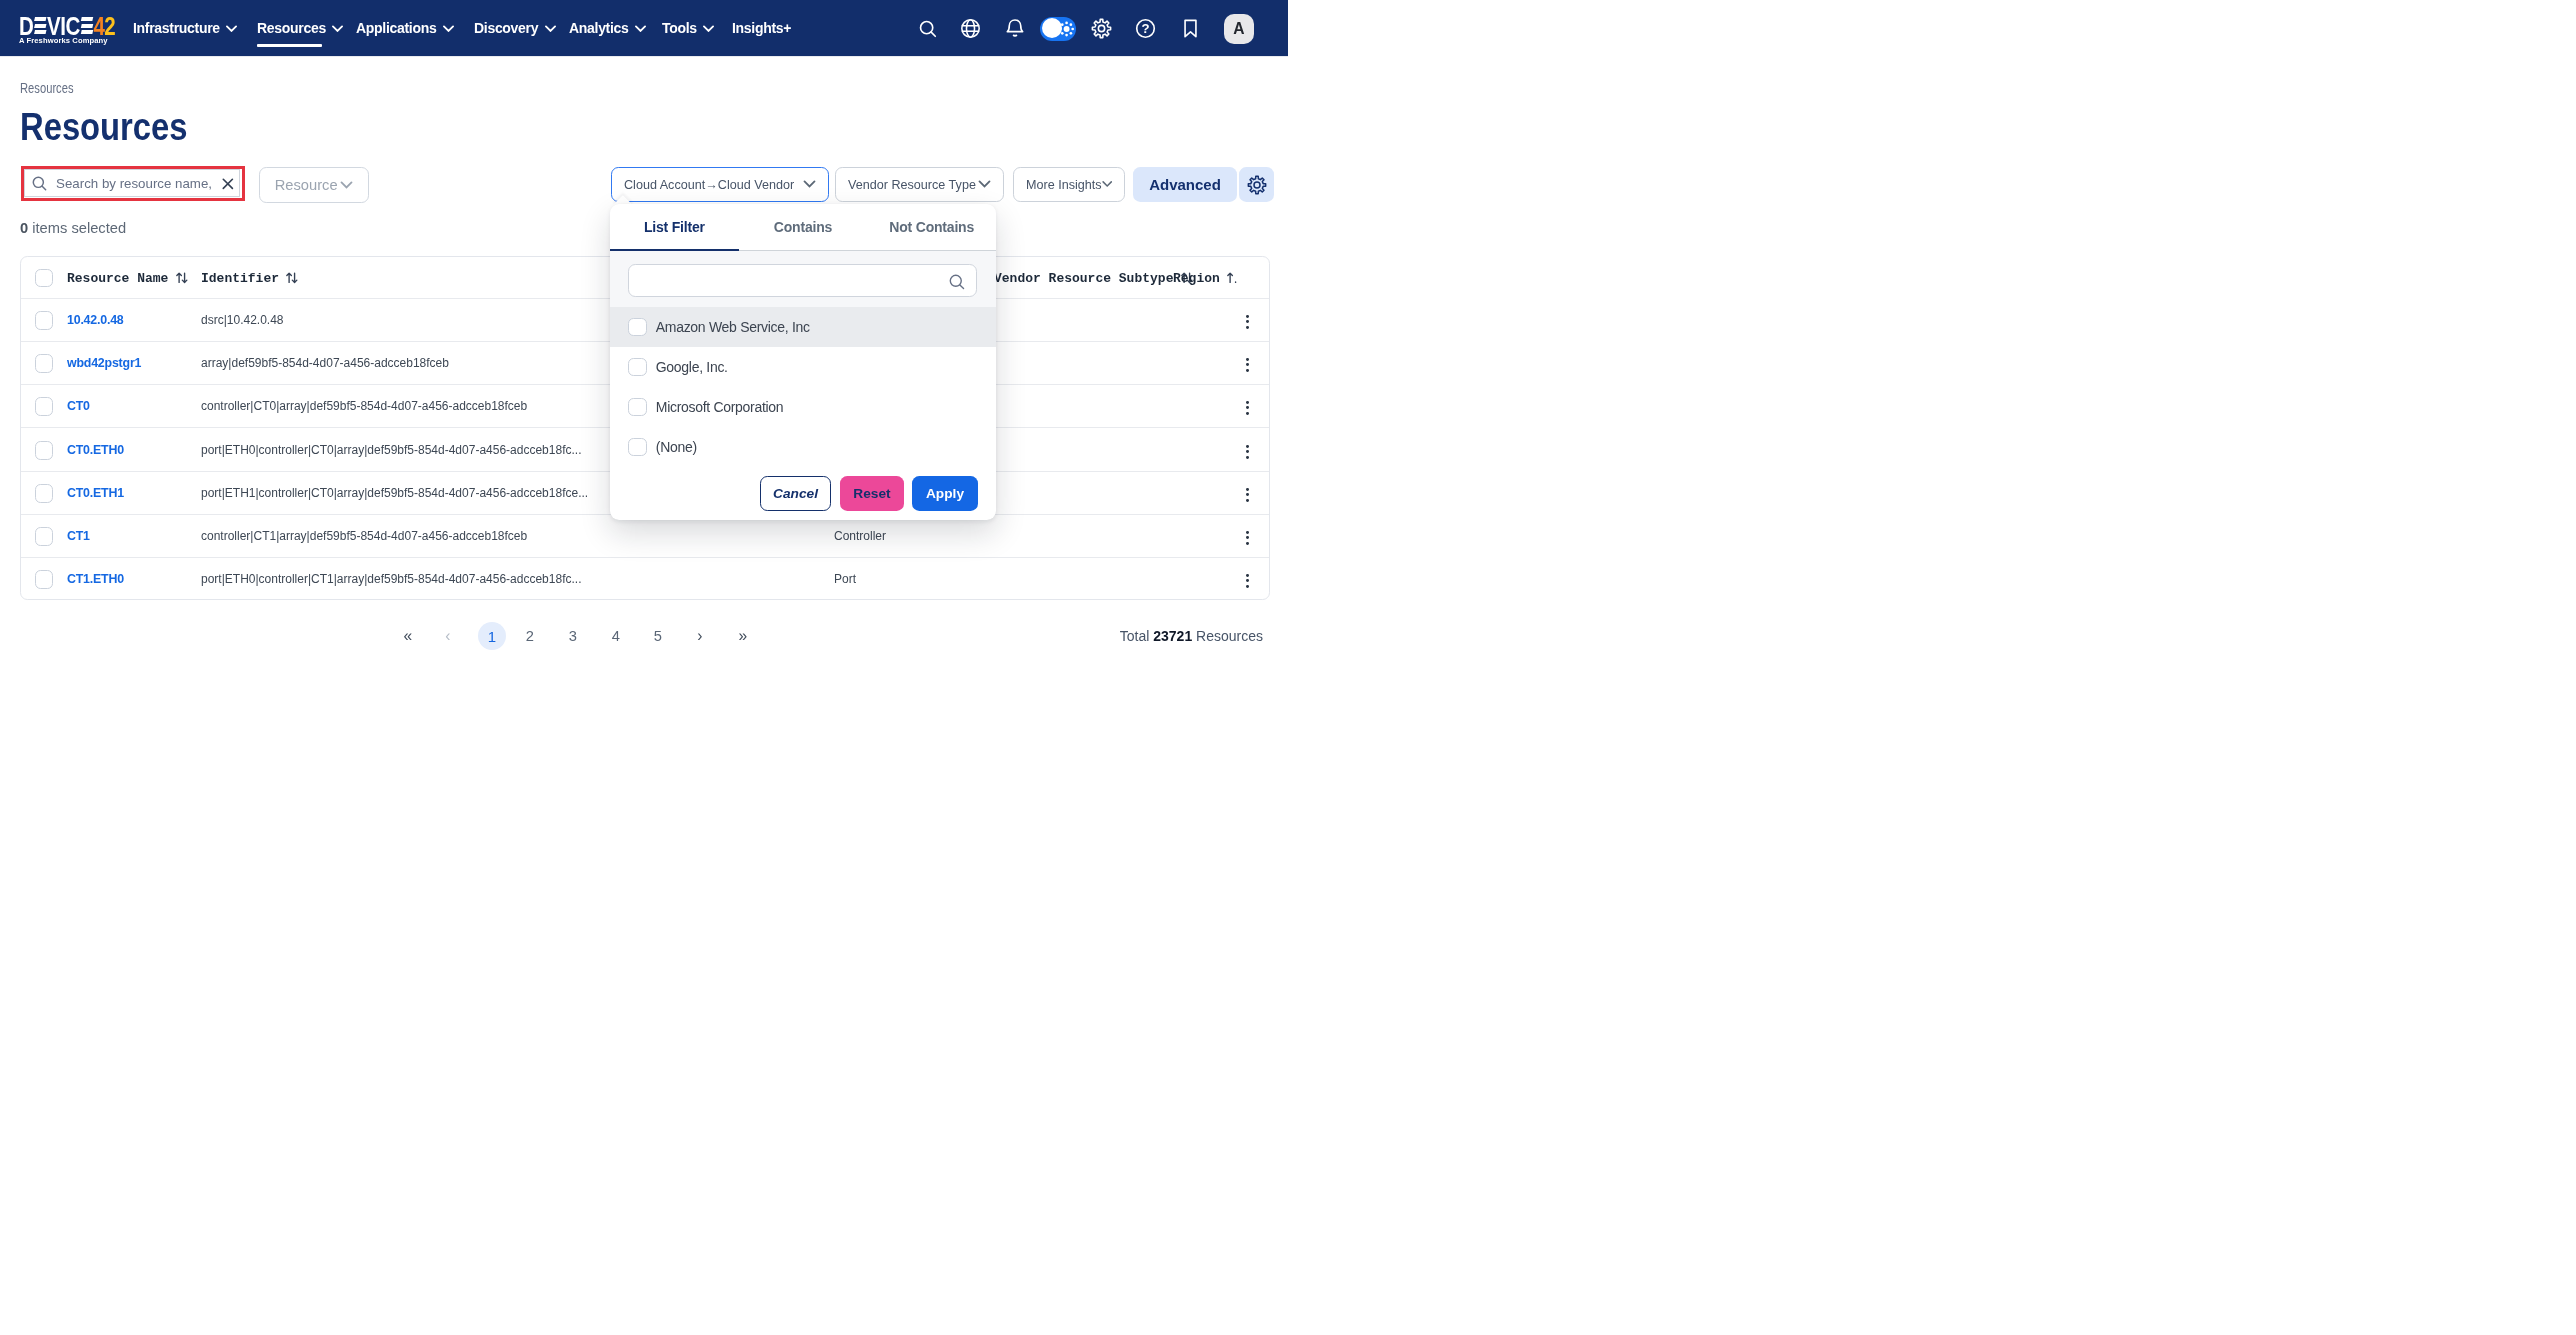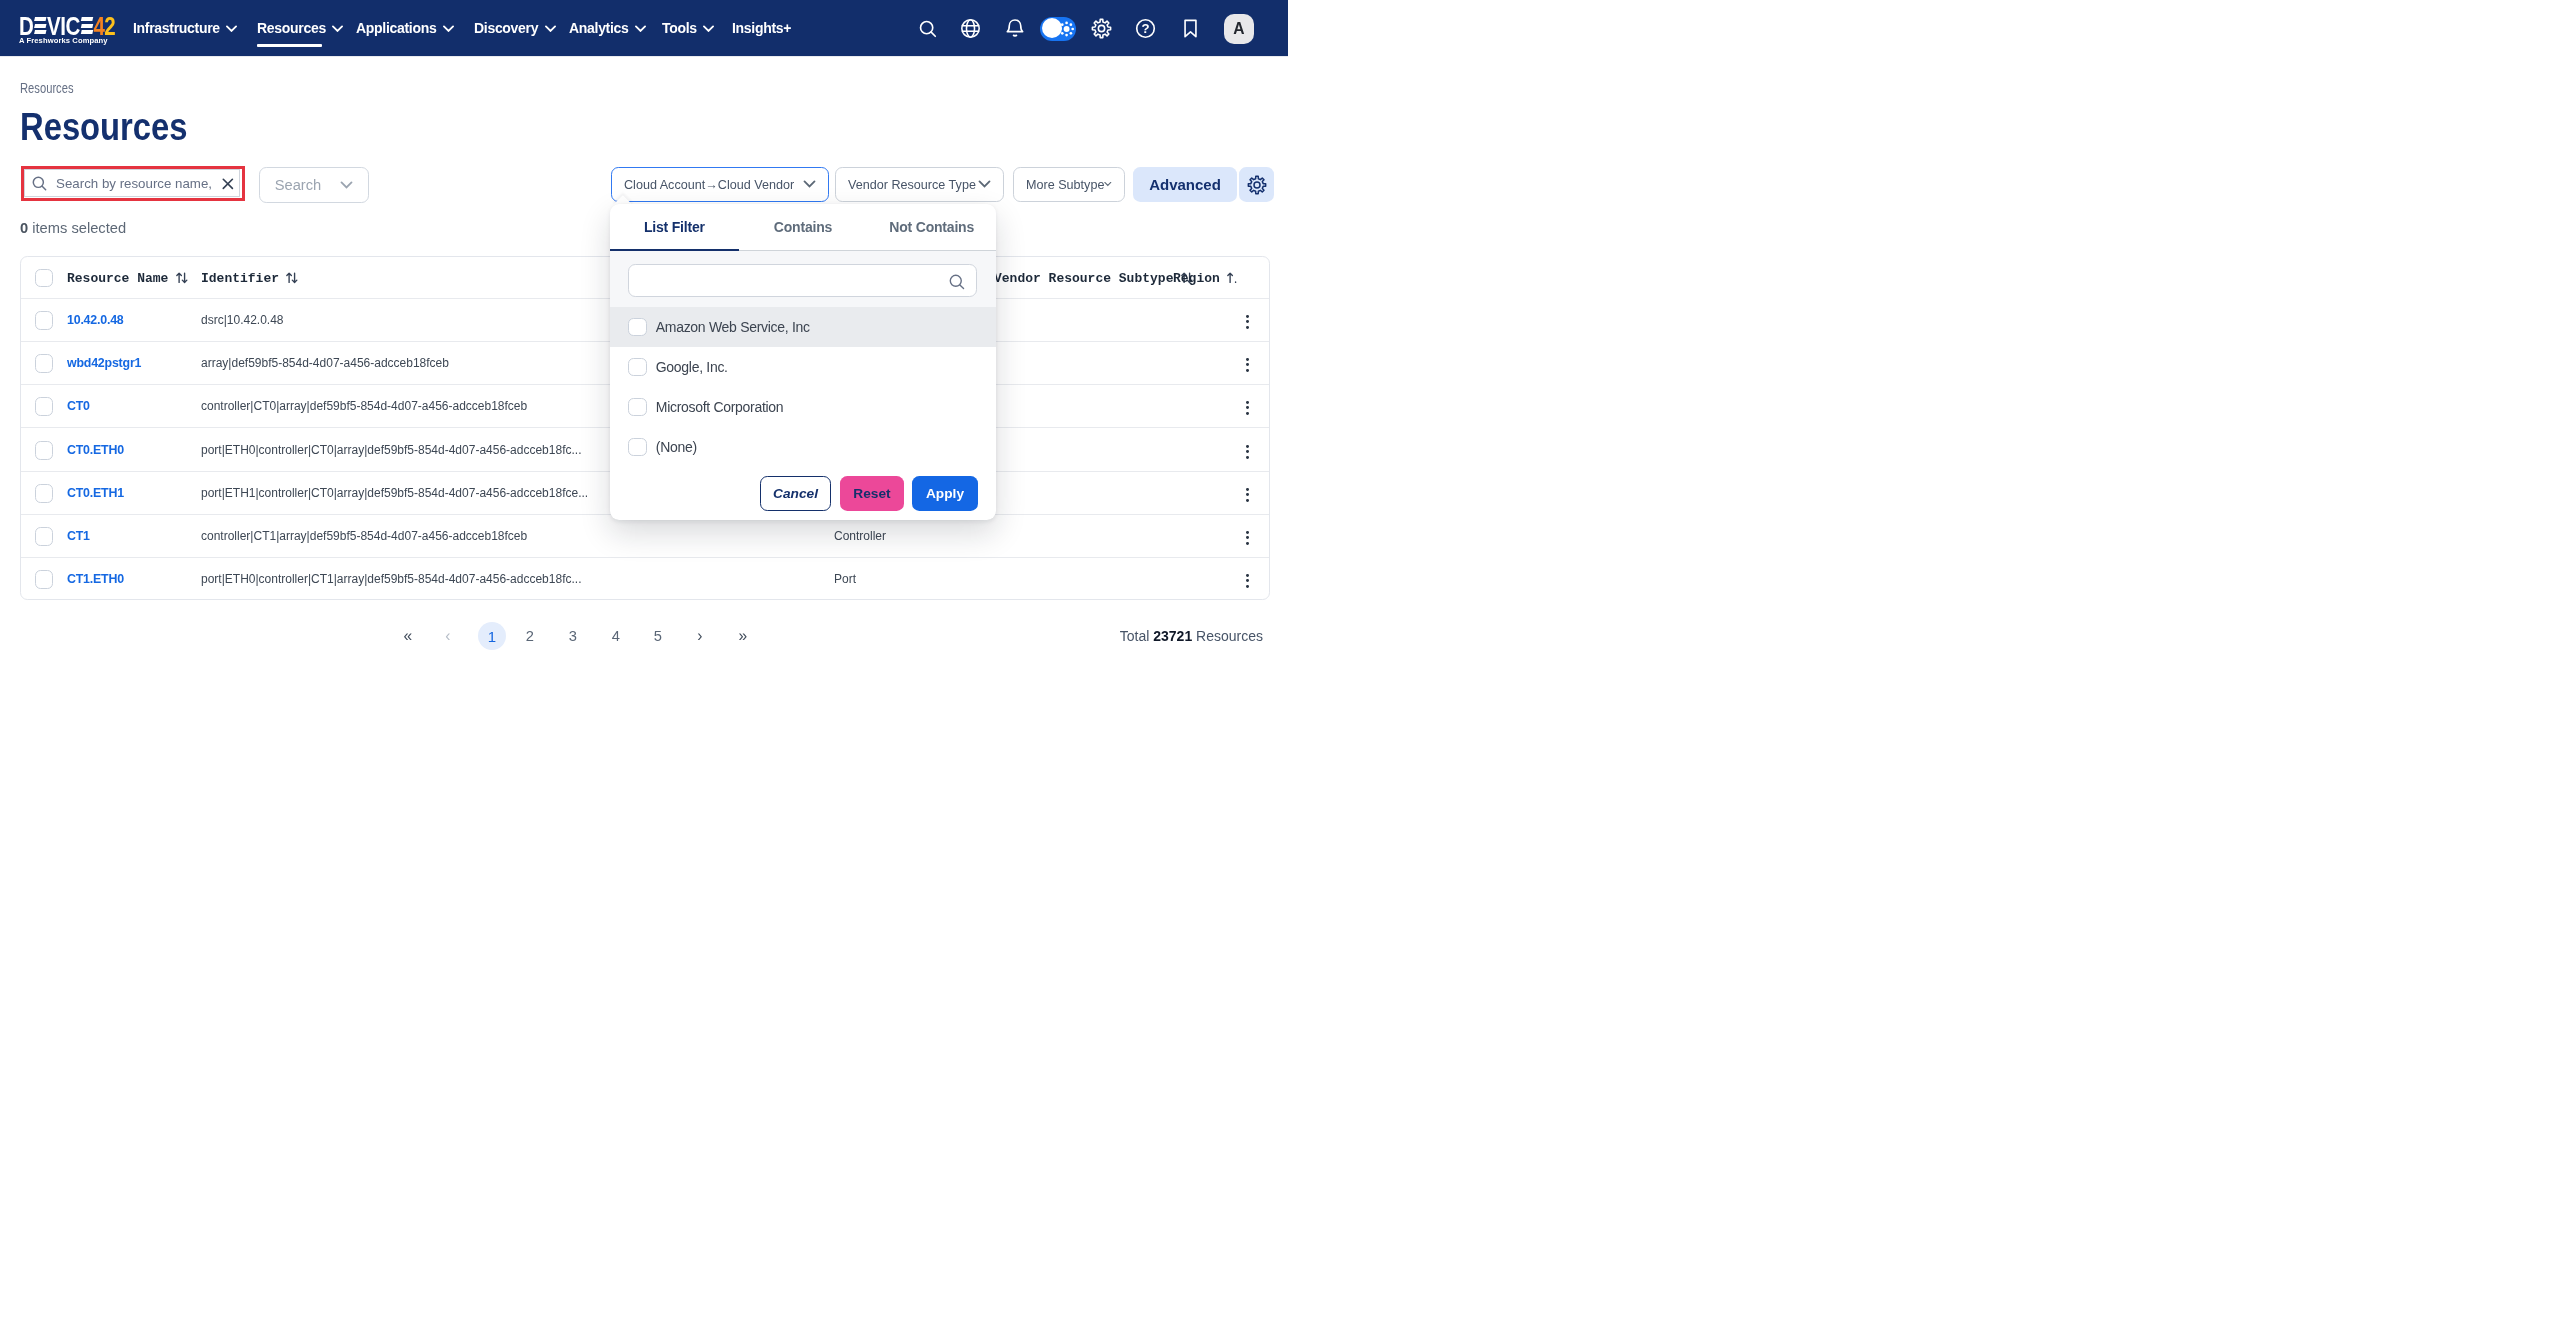--- a/index.html
+++ b/index.html
@@ -192,40 +192,40 @@
       <circle cx="8" cy="8" r="5.5" fill="none" stroke="#667085" stroke-width="1.6"></circle>
       <line x1="12.2" y1="12.2" x2="16" y2="16" stroke="#667085" stroke-width="1.6" stroke-linecap="round"></line>
     </svg>
   <span class="ph" style="margin-left:8.2px;">Search by resource name,</span>
   <svg style="position:absolute; left:196px; top:6.9px;" width="13.7" height="13.7" viewBox="0 0 15 15">
       <path d="M2.5 2.5 L12.5 12.5 M12.5 2.5 L2.5 12.5" stroke="#344054" stroke-width="1.8" stroke-linecap="round"></path>
     </svg>
 </div>
 <div class="redbox"></div>
 <div class="actions-btn">
-    <span>Search</span>
+    <span>Resource</span>
     <svg width="13" height="8.2" viewBox="0 0 14 9">
       <path d="M1.5 1.5 L7 7 L12.5 1.5" fill="none" stroke="#9ba4b0" stroke-width="2" stroke-linecap="round"></path>
     </svg>
   </div>
 
 <div class="filter active" style="left:611px; width:218px;">
   <span style="color:#475467;">Cloud Account→Cloud Vendor</span>
   <svg width="13" height="8.2" viewBox="0 0 14 9">
       <path d="M1.5 1.5 L7 7 L12.5 1.5" fill="none" stroke="#5c6876" stroke-width="2" stroke-linecap="round"></path>
     </svg>
 </div>
 <div class="filter" style="left:835px; width:169px;">
   <span>Vendor Resource Type</span>
   <svg width="13" height="8.2" viewBox="0 0 14 9">
       <path d="M1.5 1.5 L7 7 L12.5 1.5" fill="none" stroke="#5c6876" stroke-width="2" stroke-linecap="round"></path>
     </svg>
 </div>
 <div class="filter" style="left:1013px; width:112px;">
-  <span>More Subtype</span>
+  <span>More Insights</span>
   <svg width="13" height="8.2" viewBox="0 0 14 9">
       <path d="M1.5 1.5 L7 7 L12.5 1.5" fill="none" stroke="#5c6876" stroke-width="2" stroke-linecap="round"></path>
     </svg>
 </div>
 <div class="adv-btn">Advanced</div>
 <div class="gear-btn">
     <svg width="20" height="20" viewBox="0 0 24 24">
       <g fill="none" stroke="#14306e" stroke-width="1.8" stroke-linejoin="round">
         <path d="M19.42 10.36 L22.40 10.54 L22.40 13.46 L19.42 13.64 L18.41 16.08 L20.39 18.32 L18.32 20.39 L16.08 18.41 L13.64 19.42 L13.46 22.40 L10.54 22.40 L10.36 19.42 L7.92 18.41 L5.68 20.39 L3.61 18.32 L5.59 16.08 L4.58 13.64 L1.60 13.46 L1.60 10.54 L4.58 10.36 L5.59 7.92 L3.61 5.68 L5.68 3.61 L7.92 5.59 L10.36 4.58 L10.54 1.60 L13.46 1.60 L13.64 4.58 L16.08 5.59 L18.32 3.61 L20.39 5.68 L18.41 7.92 Z"></path>
         <circle cx="12" cy="12" r="3.6"></circle>

